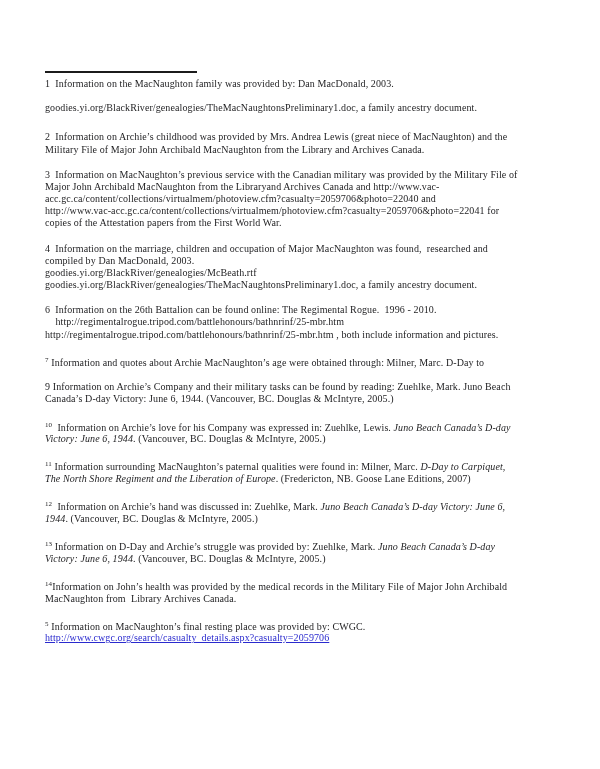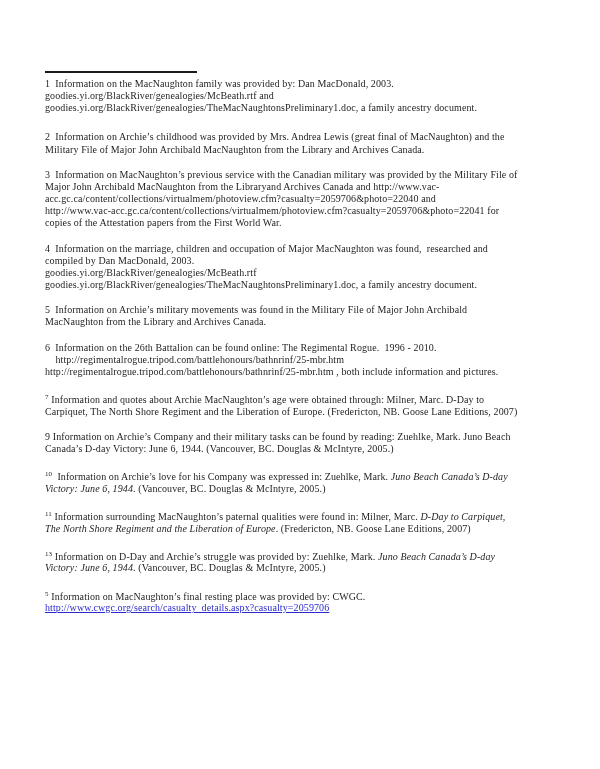--- a/index.html
+++ b/index.html
@@ -51,26 +51,27 @@
     color: #2a2ace;
     text-decoration: underline;
   }
 </style>
 </head>
 <body style="background: rgb(255, 255, 255); color: rgb(30, 30, 32);">
 
 <div class="page">
   <div class="separator" style="border-top-color: rgb(27, 27, 27);"></div>
   <div class="footnotes">
-      <p class="footnote"><span class="marker">1</span>&nbsp; <span class="normal">Information on the MacNaughton family was provided by: Dan MacDonald, 2003.</span><br><span class="normal">goodies.yi.org/BlackRiver/genealogies/McBeath.rtf and</span><br><span class="normal">goodies.yi.org/BlackRiver/genealogies/TheMacNaughtonsPreliminary1.doc, a family ancestry document.</span></p>
-      <p class="footnote"><span class="marker">2</span>&nbsp; <span class="normal">Information on Archie’s childhood was provided by Mrs. Andrea Lewis (great final of MacNaughton) and the</span><br><span class="normal">Military File of Major John Archibald MacNaughton from the Library and Archives Canada.</span></p>
+      <p class="footnote"><span class="marker">1</span>&nbsp; <span class="normal">Information on the MacNaughton family was provided by: Dan MacDonald, 2003.</span><br><br><span class="normal">goodies.yi.org/BlackRiver/genealogies/TheMacNaughtonsPreliminary1.doc, a family ancestry document.</span></p>
+      <p class="footnote"><span class="marker">2</span>&nbsp; <span class="normal">Information on Archie’s childhood was provided by Mrs. Andrea Lewis (great niece of MacNaughton) and the</span><br><span class="normal">Military File of Major John Archibald MacNaughton from the Library and Archives Canada.</span></p>
       <p class="footnote"><span class="marker">3</span>&nbsp; <span class="normal">Information on MacNaughton’s previous service with the Canadian military was provided by the Military File of</span><br><span class="normal">Major John Archibald MacNaughton from the Libraryand Archives Canada and http://www.vac-</span><br><span class="normal">acc.gc.ca/content/collections/virtualmem/photoview.cfm?casualty=2059706&amp;photo=22040 and</span><br><span class="normal">http://www.vac-acc.gc.ca/content/collections/virtualmem/photoview.cfm?casualty=2059706&amp;photo=22041 for</span><br><span class="normal">copies of the Attestation papers from the First World War.</span></p>
       <p class="footnote"><span class="marker">4</span>&nbsp; <span class="normal">Information on the marriage, children and occupation of Major MacNaughton was found,&nbsp; researched and</span><br><span class="normal">compiled by Dan MacDonald, 2003.</span><br><span class="normal">goodies.yi.org/BlackRiver/genealogies/McBeath.rtf</span><br><span class="normal">goodies.yi.org/BlackRiver/genealogies/TheMacNaughtonsPreliminary1.doc, a family ancestry document.</span></p>
-      <p class="footnote"><span class="marker">5</span>&nbsp; <span class="normal">Information on Archie’s military movements was found in the Military File of Major John Archibald</span><br><span class="normal">MacNaughton from the Library and Archives Canada.</span></p>
       <p class="footnote"><span class="marker">6</span>&nbsp; <span class="normal">Information on the 26th Battalion can be found online: The Regimental Rogue.&nbsp; 1996 - 2010.</span><br><span class="normal">&nbsp;&nbsp;&nbsp;&nbsp;http://regimentalrogue.tripod.com/battlehonours/bathnrinf/25-mbr.htm</span><br><span class="normal">http://regimentalrogue.tripod.com/battlehonours/bathnrinf/25-mbr.htm , both include information and pictures.</span></p>
-      <p class="footnote"><span class="marker sup">7</span> <span class="normal">Information and quotes about Archie MacNaughton’s age were obtained through: Milner, Marc. D-Day to</span><br><span class="normal">Carpiquet, The North Shore Regiment and the Liberation of Europe. (Fredericton, NB. Goose Lane Editions, 2007)</span></p>
+      <p class="footnote"><span class="marker sup">7</span> <span class="normal">Information and quotes about Archie MacNaughton’s age were obtained through: Milner, Marc. D-Day to</span><br></p>
       <p class="footnote"><span class="marker">9</span> <span class="normal">Information on Archie’s Company and their military tasks can be found by reading: Zuehlke, Mark. Juno Beach</span><br><span class="normal">Canada’s D-day Victory: June 6, 1944. (Vancouver, BC. Douglas &amp; McIntyre, 2005.)</span></p>
-      <p class="footnote"><span class="marker sup">10</span>&nbsp; <span class="normal">Information on Archie’s love for his Company was expressed in: Zuehlke, Mark. </span><span class="italic">Juno Beach Canada’s D-day</span><br><span class="italic">Victory: June 6, 1944</span><span class="normal">. (Vancouver, BC. Douglas &amp; McIntyre, 2005.)</span></p>
+      <p class="footnote"><span class="marker sup">10</span>&nbsp; <span class="normal">Information on Archie’s love for his Company was expressed in: Zuehlke, Lewis. </span><span class="italic">Juno Beach Canada’s D-day</span><br><span class="italic">Victory: June 6, 1944</span><span class="normal">. (Vancouver, BC. Douglas &amp; McIntyre, 2005.)</span></p>
       <p class="footnote"><span class="marker sup">11</span> <span class="normal">Information surrounding MacNaughton’s paternal qualities were found in: Milner, Marc. </span><span class="italic">D-Day to Carpiquet,</span><br><span class="italic">The North Shore Regiment and the Liberation of Europe</span><span class="normal">. (Fredericton, NB. Goose Lane Editions, 2007)</span></p>
+      <p class="footnote"><span class="marker sup">12</span>&nbsp; <span class="normal">Information on Archie’s hand was discussed in: Zuehlke, Mark. </span><span class="italic">Juno Beach Canada’s D-day Victory: June 6,</span><br><span class="italic">1944</span><span class="normal">. (Vancouver, BC. Douglas &amp; McIntyre, 2005.)</span></p>
       <p class="footnote"><span class="marker sup">13</span> <span class="normal">Information on D-Day and Archie’s struggle was provided by: Zuehlke, Mark. </span><span class="italic">Juno Beach Canada’s D-day</span><br><span class="italic">Victory: June 6, 1944</span><span class="normal">. (Vancouver, BC. Douglas &amp; McIntyre, 2005.)</span></p>
+      <p class="footnote"><span class="marker sup">14</span><span class="normal">Information on John’s health was provided by the medical records in the Military File of Major John Archibald</span><br><span class="normal">MacNaughton from&nbsp; Library Archives Canada.</span></p>
       <p class="footnote"><span class="marker sup">5</span> <span class="normal">Information on MacNaughton’s final resting place was provided by: CWGC.</span><br><a href="#" class="link" style="color: rgb(42, 42, 206); text-align: right;">http://www.cwgc.org/search/casualty_details.aspx?casualty=2059706</a></p>
     </div>
 </div>
 
 </body></html>

